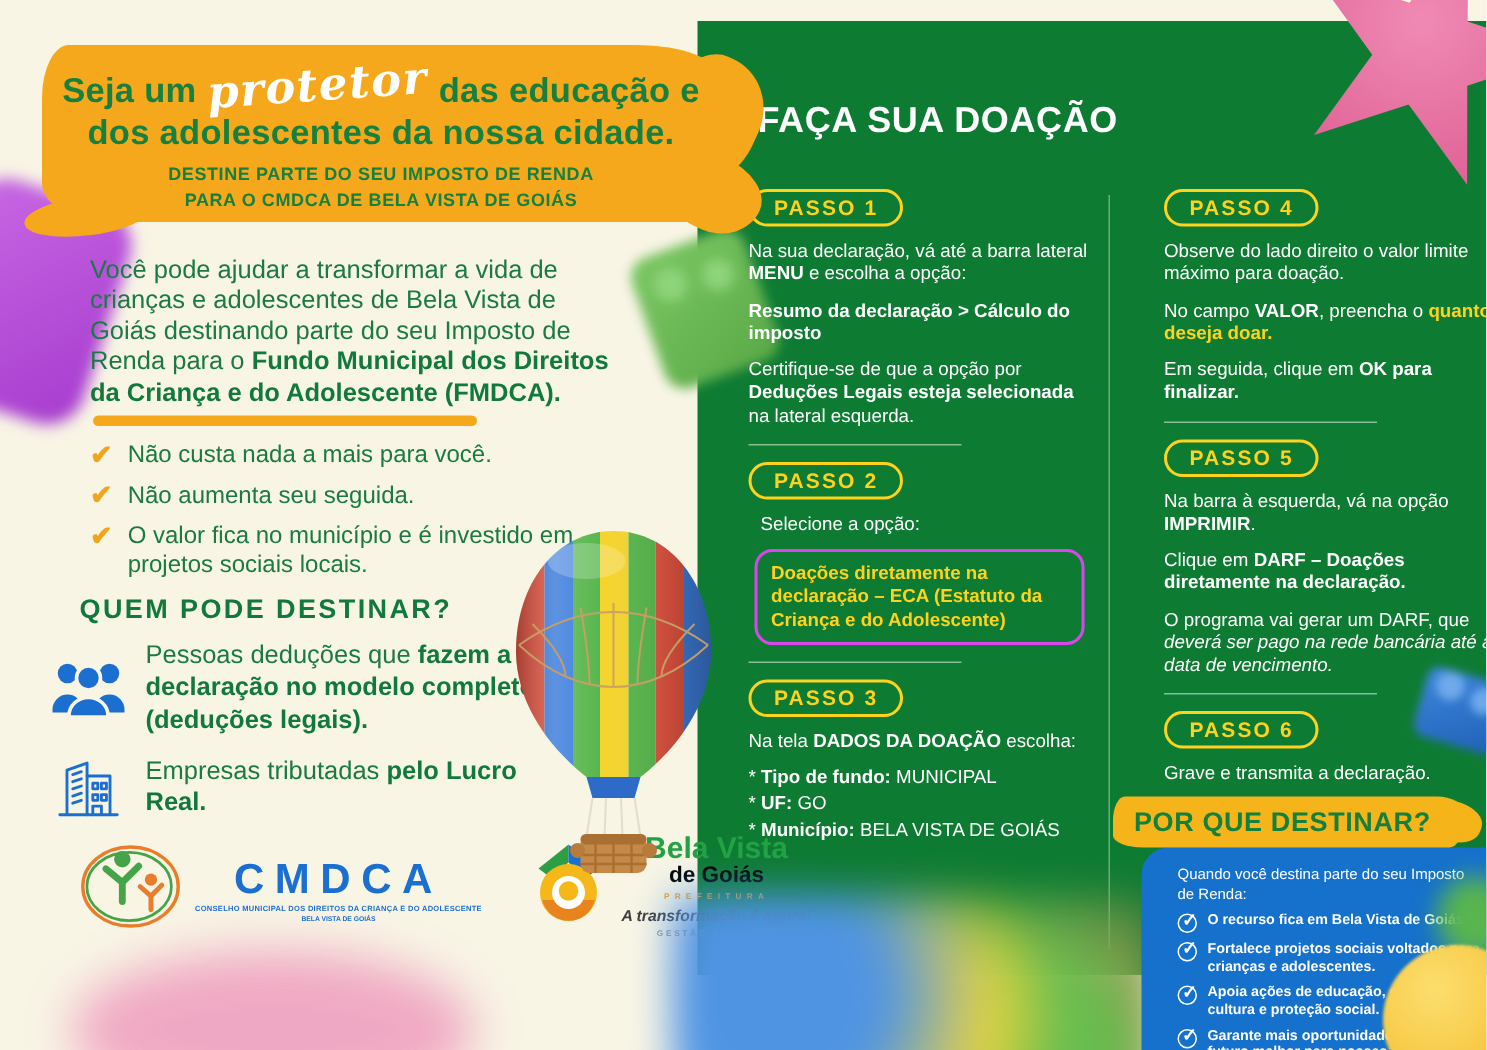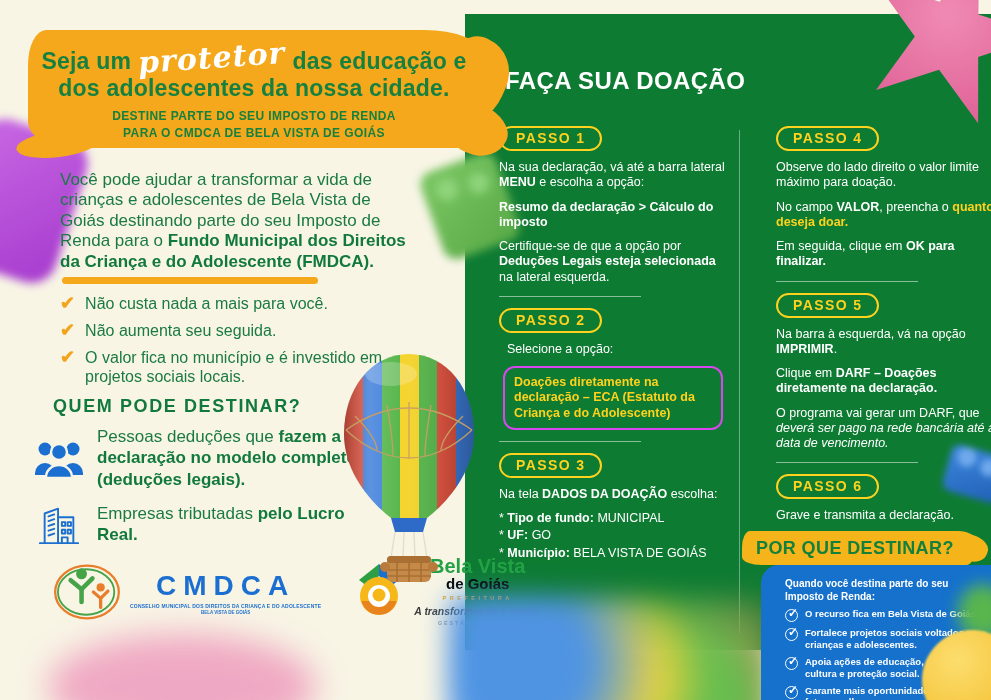--- a/index.html
+++ b/index.html
@@ -109,21 +109,21 @@
   .step-divider{width:142px;height:1px;background:rgba(255,255,255,.5);margin:11px 0}
 
   
   .why-banner{position:absolute;left:742px;top:531px;width:234px;height:34px;background:#F4B41A;
       border-radius:8px 18px 10px 20px/16px 10px 18px 8px;z-index:6;display:flex;align-items:center;
       padding-left:14px;font-size:18px;font-weight:800;color:#15803C;letter-spacing:.4px}
   .why-banner::after{content:"";position:absolute;right:-12px;top:4px;width:34px;height:26px;background:#F4B41A;
       border-radius:45% 55% 50% 50%/55% 45% 50% 50%;transform:rotate(18deg)}
   .why-box{position:absolute;left:761px;top:565px;width:230px;height:135px;background:#1571CC;
       border-radius:18px 0 0 0;z-index:5;padding:13px 10px 0 24px;color:#fff}
-  .why-intro{font-size:10px;font-weight:700;line-height:1.25;width:192px}
+  .why-intro{font-size:10px;font-weight:400;line-height:1.25;width:192px}
   .why-item{display:flex;gap:7px;margin-top:5px;align-items:flex-start;font-size:9.5px;font-weight:700;
       line-height:1.25;width:202px}
   .circle-check{position:relative;flex:0 0 13px;width:13px;height:13px;border:1.5px solid #fff;
       border-radius:50%;margin-top:1px}
   .circle-check::after{content:"✓";position:absolute;left:2px;top:-4px;font-size:12px;font-weight:800;color:#fff}
 </style>
 </head>
 <body>
 
 <div class="page">

